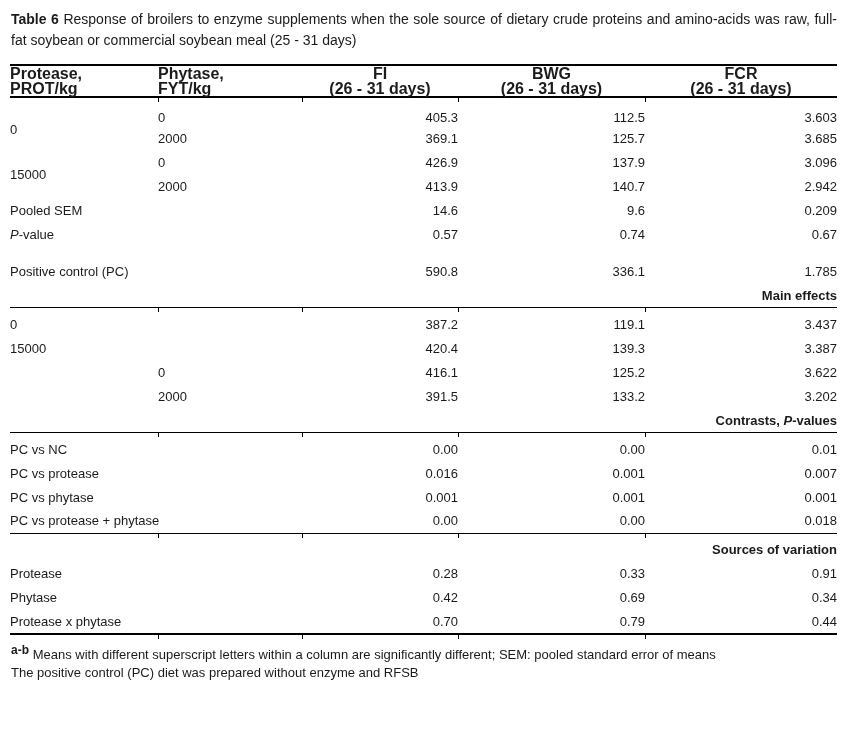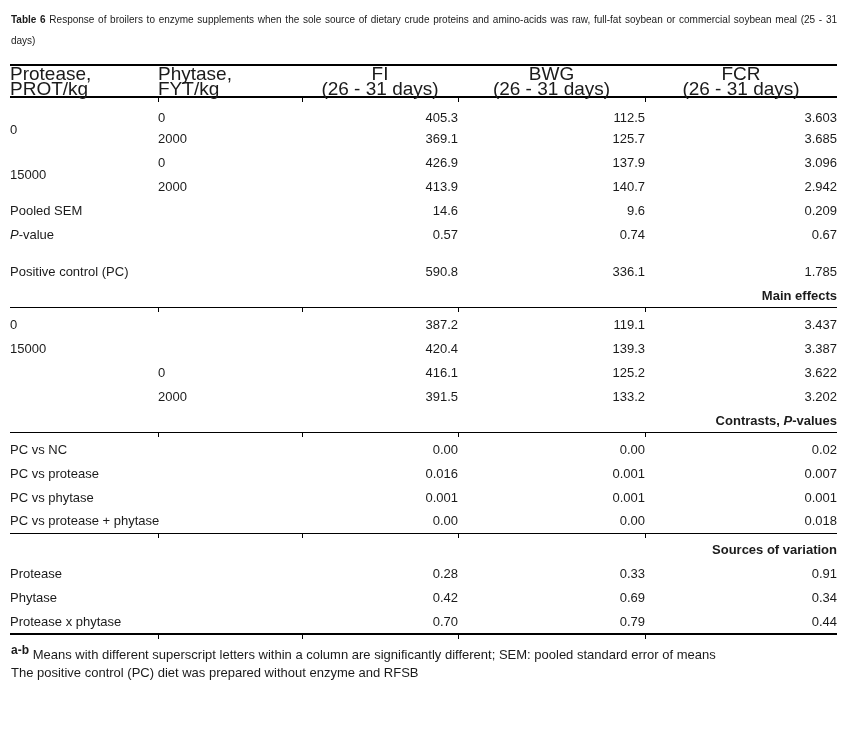--- a/index.html
+++ b/index.html
@@ -8,41 +8,41 @@
     font-family: "Liberation Sans", sans-serif;
     color: #1b1b1b;
     overflow: hidden;
   }
   .page { position: relative; width: 848px; height: 753px; background: #fff; }
 
   
   .title {
     width: 826px;
     margin: 9px 0 0 11px;
-    font-size: 10px;
+    font-size: 14px;
     line-height: 21px;
     text-align: justify;
   }
   .title b { font-weight: bold; }
 
   
   table.results {
     width: 827px;
     margin: 13px 0 0 10px;
     border-collapse: collapse;
     table-layout: fixed;
     font-size: 13px;
   }
   table.results th, table.results td { padding: 0; vertical-align: middle; }
 
   thead th {
     border-top: 2px solid #000;
     border-bottom: 2px solid #000;
-    font-weight: normal;
-    font-size: 19px;
+    font-weight: bold;
+    font-size: 16px;
     line-height: 15px;
     padding: 2px 0 3px 0;
     vertical-align: top;
     text-align: center;
   }
   thead th.hleft { text-align: left; }
   thead th .hline { display: block; }
   th.c1 { padding-left: 4px; }
   th.c2 { padding-left: 10px; }
 
@@ -229,21 +229,21 @@
           <td></td>
           <td></td>
           <td></td>
           <td></td>
         </tr>
 
       <tr class="data">
         <td class="lbl1" colspan="2">PC vs NC</td>
         <td class="num">0.00</td>
         <td class="num">0.00</td>
-        <td class="num">0.02</td>
+        <td class="num">0.01</td>
       </tr>
       <tr class="data">
         <td class="lbl1" colspan="2">PC vs protease</td>
         <td class="num">0.016</td>
         <td class="num">0.001</td>
         <td class="num">0.007</td>
       </tr>
       <tr class="data">
         <td class="lbl1" colspan="2">PC vs phytase</td>
         <td class="num">0.001</td>

